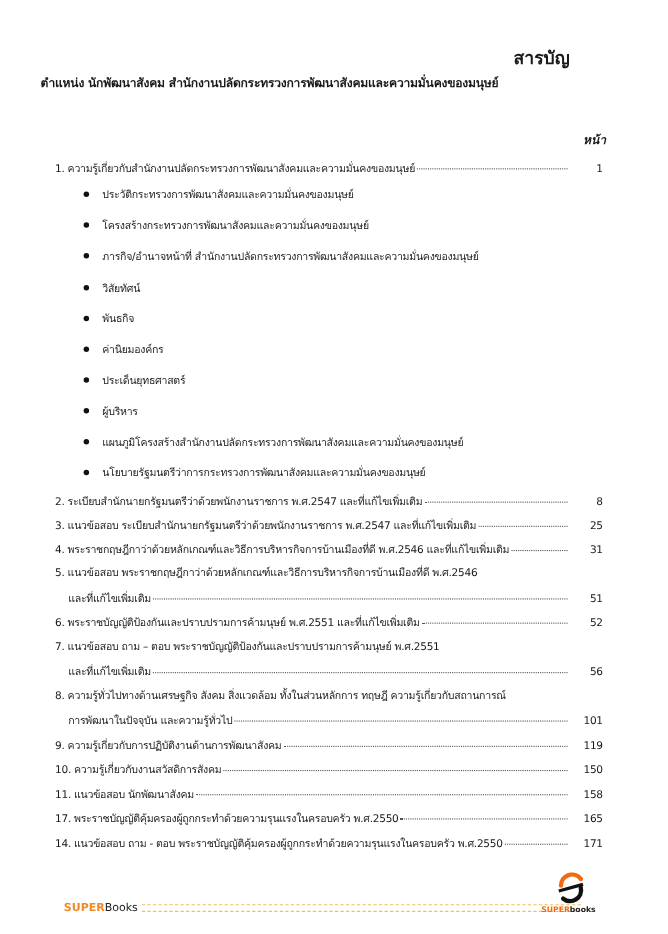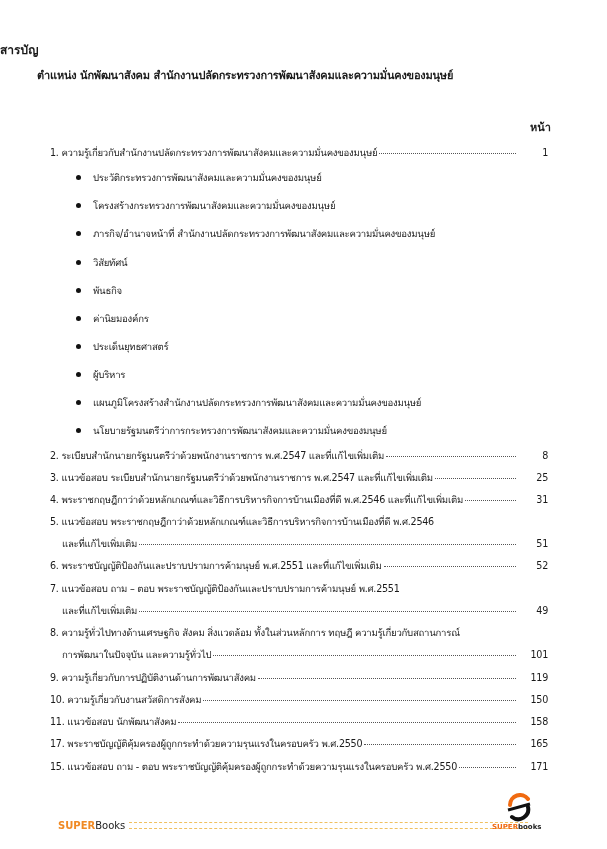--- a/index.html
+++ b/index.html
@@ -2,29 +2,29 @@
 <html><head>
   <meta charset="utf-8">
   <style>
     html, body { margin: 0; padding: 0; background: #ffffff; }
     body {
       width: 607px; height: 849px; position: relative; overflow: hidden;
       font-family: "DejaVu Sans", "Liberation Sans", sans-serif;
       color: #1a1a1a;
     }
     .title {
-      position: absolute; top: 40px; left: 0; width: 601px; text-align: left;
-      font-size: 12px; font-weight: bold;
+      position: absolute; top: 40px; left: 0; width: 518px; text-align: right;
+      font-size: 16px; font-weight: bold;
     }
     .subtitle {
       position: absolute; top: 66px; left: 0; width: 490px; text-align: center;
       font-size: 11px; font-weight: bold; letter-spacing: -0.2px;
     }
     .page-col-header {
-      position: absolute; top: 118px; left: 530px; font-size: 11px; font-weight: bold;
+      position: absolute; top: 118px; left: 530px; font-size: 11px; font-weight: bold; font-style: italic;
     }
     .toc { position: absolute; top: 0; left: 0; width: 607px; }
     .entry {
       position: absolute; left: 50px; width: 500px; font-size: 9.6px; line-height: 13px;
       letter-spacing: -0.25px;
     }
     .entry .line { display: flex; align-items: baseline; white-space: nowrap; }
     .entry .text { flex: 0 0 auto; }
     .entry .dots {
       flex: 1 1 auto; overflow: hidden; margin: 0 2px; color: #444;
@@ -133,21 +133,21 @@
       </div>
   </div>
 
   <div class="entry" style="top:582px">
     <div class="line">
         <span class="text">7. แนวข้อสอบ ถาม – ตอบ พระราชบัญญัติป้องกันและปราบปรามการค้ามนุษย์ พ.ศ.2551</span>
       </div>
     <div class="line cont" style="margin-top:9px">
         <span class="text">และที่แก้ไขเพิ่มเติม</span>
         <span class="dots"></span>
-        <span class="num">49</span>
+        <span class="num">56</span>
       </div>
   </div>
 
   <div class="entry" style="top:626px">
     <div class="line">
         <span class="text">8. ความรู้ทั่วไปทางด้านเศรษฐกิจ สังคม สิ่งแวดล้อม ทั้งในส่วนหลักการ ทฤษฎี ความรู้เกี่ยวกับสถานการณ์</span>
       </div>
     <div class="line cont" style="margin-top:9px">
         <span class="text">การพัฒนาในปัจจุบัน และความรู้ทั่วไป</span>
         <span class="dots"></span>
@@ -182,21 +182,21 @@
   <div class="entry" style="top:737px">
     <div class="line">
         <span class="text">17. พระราชบัญญัติคุ้มครองผู้ถูกกระทำด้วยความรุนแรงในครอบครัว พ.ศ.2550</span>
         <span class="dots"></span>
         <span class="num">165</span>
       </div>
   </div>
 
   <div class="entry" style="top:760px">
     <div class="line">
-        <span class="text">15. แนวข้อสอบ ถาม - ตอบ พระราชบัญญัติคุ้มครองผู้ถูกกระทำด้วยความรุนแรงในครอบครัว พ.ศ.2550</span>
+        <span class="text">14. แนวข้อสอบ ถาม - ตอบ พระราชบัญญัติคุ้มครองผู้ถูกกระทำด้วยความรุนแรงในครอบครัว พ.ศ.2550</span>
         <span class="dots"></span>
         <span class="num">171</span>
       </div>
   </div>
 </div>
 
 <div class="footer">
   <span class="brand-super">SUPER</span>
     <span class="brand-books">Books</span>
   <span class="rule"></span>

